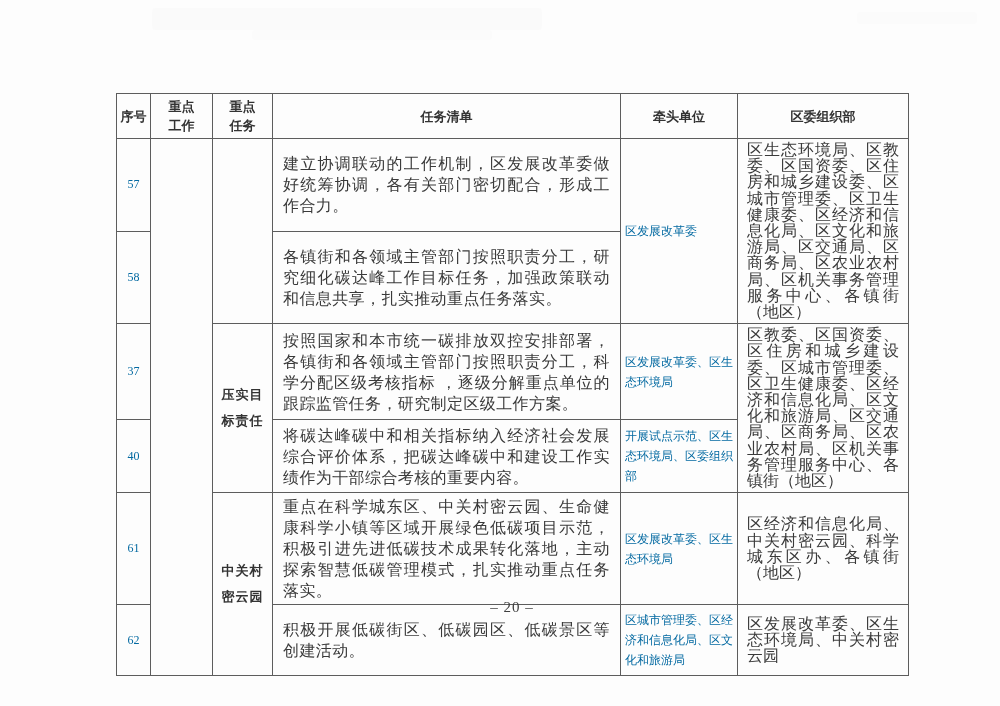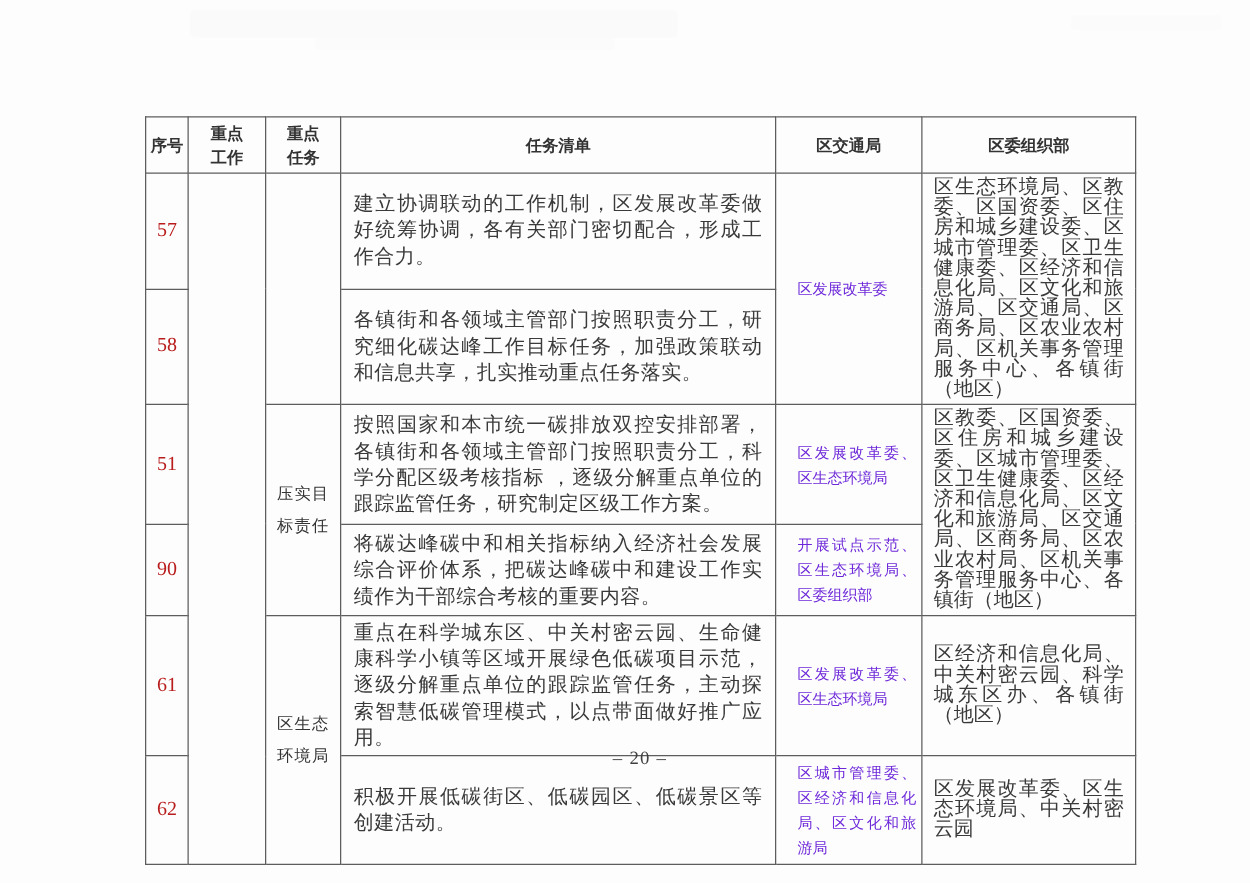--- a/index.html
+++ b/index.html
@@ -49,48 +49,48 @@
   }
   tr.r57 { height: 64px; }
   tr.r58 { height: 66px; }
   tr.r59 { height: 70px; }
   tr.r60 { height: 70px; }
   tr.r61 { height: 68px; }
   tr.r62 { height: 71px; }
 
   td.c-no {
     text-align: center;
-    font-size: 16px;
-    color: #b91c1c;
+    font-size: 12px;
+    color: #0369a1;
   }
   td.c-task-group {
     text-align: center;
     font-size: 13px;
-    font-weight: normal;
+    font-weight: bold;
     color: #333;
     line-height: 26px;
     padding: 0 6px;
     letter-spacing: 1px;
   }
   td.c-task {
     font-size: 16px;
     line-height: 21px;
     padding: 3px 10px;
     text-align: justify;
     text-justify: inter-ideograph;
     letter-spacing: 0.4px;
     color: #3a3a3a;
   }
   td.c-lead {
     font-size: 12px;
     line-height: 20px;
-    padding: 3px 4px 3px 17px;
+    padding: 3px 4px 3px 4px;
     text-align: justify;
     text-justify: inter-ideograph;
-    color: #6d28d9;
+    color: #0369a1;
   }
   td.c-resp {
     font-size: 16px;
     line-height: 16.2px;
     padding: 3px 9px;
     text-align: justify;
     text-justify: inter-ideograph;
     color: #3a3a3a;
   }
   td.c-work { background: #fdfdfd; }
@@ -124,53 +124,53 @@
       <col style="width:171px">
     </colgroup>
     <thead>
       <tr>
         <th>序号</th>
         <th>重点
 工作</th>
         <th>重点
 任务</th>
         <th>任务清单</th>
-        <th>区交通局</th>
+        <th>牵头单位</th>
         <th>区委组织部</th>
       </tr>
     </thead>
     <tbody>
       <tr class="r57">
         <td class="c-no">57</td>
         <td class="c-work" rowspan="6"></td>
         <td class="c-task-group" rowspan="2"></td>
         <td class="c-task">建立协调联动的工作机制，区发展改革委做好统筹协调，各有关部门密切配合，形成工作合力。</td>
         <td class="c-lead" rowspan="2">区发展改革委</td>
         <td class="c-resp" rowspan="2">区生态环境局、区教委、区国资委、区住房和城乡建设委、区城市管理委、区卫生健康委、区经济和信息化局、区文化和旅游局、区交通局、区商务局、区农业农村局、区机关事务管理服务中心、各镇街（地区）</td>
       </tr>
       <tr class="r58">
         <td class="c-no">58</td>
         <td class="c-task">各镇街和各领域主管部门按照职责分工，研究细化碳达峰工作目标任务，加强政策联动和信息共享，扎实推动重点任务落实。</td>
       </tr>
       <tr class="r59">
-        <td class="c-no">51</td>
+        <td class="c-no">37</td>
         <td class="c-task-group" rowspan="2">压实目标责任</td>
         <td class="c-task">按照国家和本市统一碳排放双控安排部署，各镇街和各领域主管部门按照职责分工，科学分配区级考核指标 ，逐级分解重点单位的跟踪监管任务，研究制定区级工作方案。</td>
         <td class="c-lead">区发展改革委、区生态环境局</td>
         <td class="c-resp" rowspan="2">区教委、区国资委、区住房和城乡建设委、区城市管理委、区卫生健康委、区经济和信息化局、区文化和旅游局、区交通局、区商务局、区农业农村局、区机关事务管理服务中心、各镇街（地区）</td>
       </tr>
       <tr class="r60">
-        <td class="c-no">90</td>
+        <td class="c-no">40</td>
         <td class="c-task">将碳达峰碳中和相关指标纳入经济社会发展综合评价体系，把碳达峰碳中和建设工作实绩作为干部综合考核的重要内容。</td>
         <td class="c-lead">开展试点示范、区生态环境局、区委组织部</td>
       </tr>
       <tr class="r61">
         <td class="c-no">61</td>
-        <td class="c-task-group" rowspan="2">区生态环境局</td>
-        <td class="c-task">重点在科学城东区、中关村密云园、生命健康科学小镇等区域开展绿色低碳项目示范，逐级分解重点单位的跟踪监管任务，主动探索智慧低碳管理模式，以点带面做好推广应用。</td>
+        <td class="c-task-group" rowspan="2">中关村密云园</td>
+        <td class="c-task">重点在科学城东区、中关村密云园、生命健康科学小镇等区域开展绿色低碳项目示范，积极引进先进低碳技术成果转化落地，主动探索智慧低碳管理模式，扎实推动重点任务落实。</td>
         <td class="c-lead">区发展改革委、区生态环境局</td>
         <td class="c-resp">区经济和信息化局、中关村密云园、科学城东区办、各镇街（地区）</td>
       </tr>
       <tr class="r62">
         <td class="c-no">62</td>
         <td class="c-task">积极开展低碳街区、低碳园区、低碳景区等创建活动。</td>
         <td class="c-lead">区城市管理委、区经济和信息化局、区文化和旅游局</td>
         <td class="c-resp">区发展改革委、区生态环境局、中关村密云园</td>
       </tr>
     </tbody>

